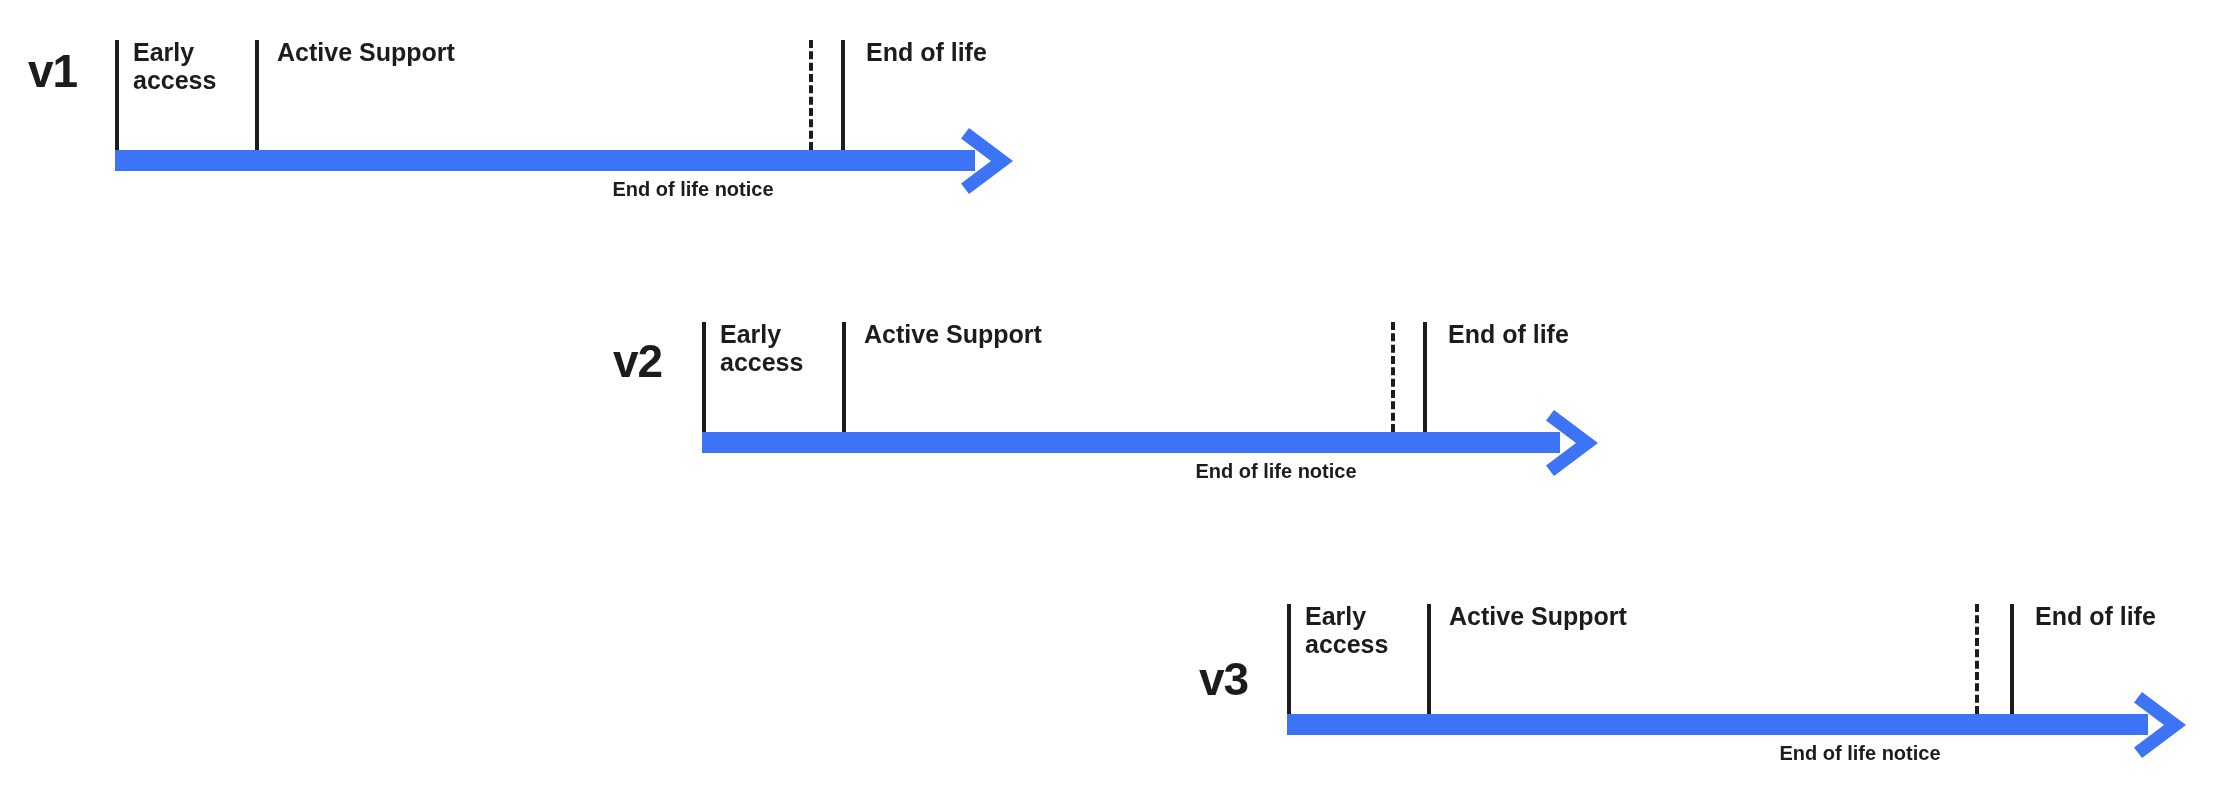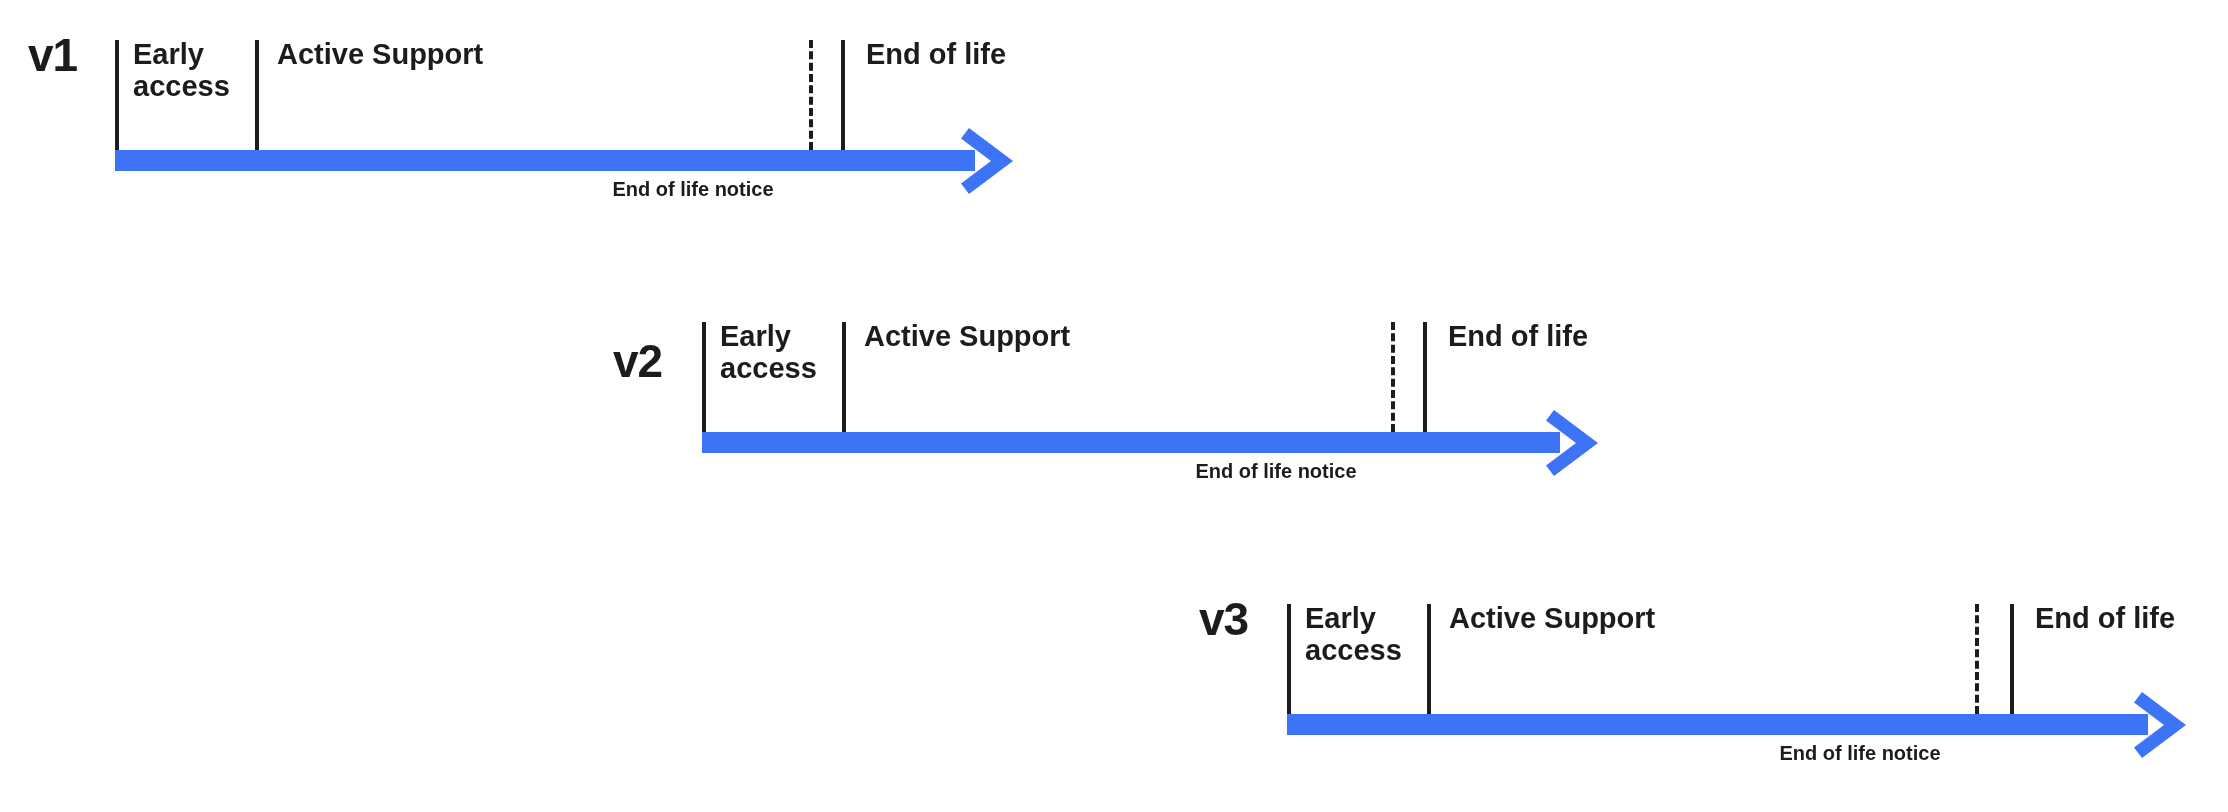--- a/index.html
+++ b/index.html
@@ -8,38 +8,38 @@
   .canvas{position:absolute;inset:0;}
 
   .row{position:absolute;}
 
   .vlabel{position:absolute;font-size:46px;font-weight:bold;color:#1c1c1c;
           letter-spacing:-1px;line-height:1;white-space:nowrap;}
 
   .tick{position:absolute;width:4px;background:#1c1c1c;}
   .dashed{position:absolute;width:0;border-left:4px dashed #1c1c1c;}
 
-  .seg-label{position:absolute;font-size:29px;font-weight:bold;color:#1c1c1c;
+  .seg-label{position:absolute;font-size:25px;font-weight:bold;color:#1c1c1c;
              line-height:1.12;white-space:pre-line;}
   .seg-label.nowrap{white-space:nowrap;}
 
   .bar{position:absolute;height:21px;background:#3d73f5;}
 
   .arrowhead{position:absolute;}
 
   .notice{position:absolute;font-size:20px;font-weight:bold;color:#1c1c1c;
           white-space:nowrap;transform:translateX(-50%);}
 </style>
 </head>
 <body>
 
 <div class="canvas">
   <div id="rows-root">
       <div class="row" style="left: 0px; top: 0px; width: 2228px; height: 812px;">
-        <div class="vlabel" style="left: 28px; top: 32px;">v1</div>
+        <div class="vlabel" style="left: 28px; top: 48px;">v1</div>
         <div class="tick" style="left: 115px; top: 40px; height: 110px;"></div>
         <div class="tick" style="left: 255px; top: 40px; height: 110px;"></div>
         <div class="dashed" style="left: 809px; top: 40px; height: 110px;"></div>
         <div class="tick" style="left: 841px; top: 40px; height: 110px;"></div>
         <div class="seg-label" style="left: 133px; top: 38px;">Early
 access</div>
         <div class="seg-label nowrap" style="left: 277px; top: 38px;">Active Support</div>
         <div class="seg-label nowrap" style="left: 866px; top: 38px;">End of life</div>
         <div class="bar" style="left: 115px; top: 150px; width: 860px;"></div>
         <div class="arrowhead" style="left: 961px; top: 127.5px; width: 52px; height: 66px;"><svg width="52" height="66" viewBox="0 0 52 66">
@@ -57,21 +57,21 @@
 access</div>
         <div class="seg-label nowrap" style="left: 864px; top: 320px;">Active Support</div>
         <div class="seg-label nowrap" style="left: 1448px; top: 320px;">End of life</div>
         <div class="bar" style="left: 702px; top: 432px; width: 858px;"></div>
         <div class="arrowhead" style="left: 1546px; top: 409.5px; width: 52px; height: 66px;"><svg width="52" height="66" viewBox="0 0 52 66">
             <path d="M8 0 L52 33 L8 66 L0 55.5 L30 33 L0 10.5 Z" fill="#3d73f5"></path>
           </svg></div>
         <div class="notice" style="left: 1276px; top: 460px;">End of life notice</div>
       </div>
       <div class="row" style="left: 0px; top: 0px; width: 2228px; height: 812px;">
-        <div class="vlabel" style="left: 1199px; top: 596px;">v3</div>
+        <div class="vlabel" style="left: 1199px; top: 656px;">v3</div>
         <div class="tick" style="left: 1287px; top: 604px; height: 110px;"></div>
         <div class="tick" style="left: 1427px; top: 604px; height: 110px;"></div>
         <div class="dashed" style="left: 1975px; top: 604px; height: 110px;"></div>
         <div class="tick" style="left: 2010px; top: 604px; height: 110px;"></div>
         <div class="seg-label" style="left: 1305px; top: 602px;">Early
 access</div>
         <div class="seg-label nowrap" style="left: 1449px; top: 602px;">Active Support</div>
         <div class="seg-label nowrap" style="left: 2035px; top: 602px;">End of life</div>
         <div class="bar" style="left: 1287px; top: 714px; width: 861px;"></div>
         <div class="arrowhead" style="left: 2134px; top: 691.5px; width: 52px; height: 66px;"><svg width="52" height="66" viewBox="0 0 52 66">

